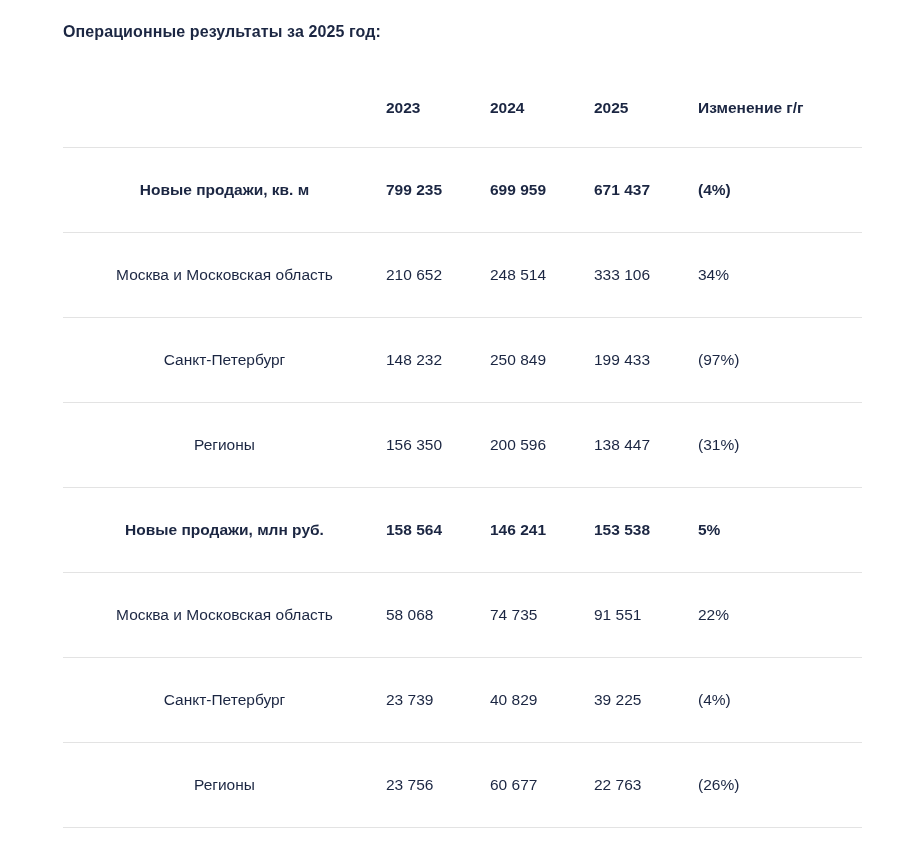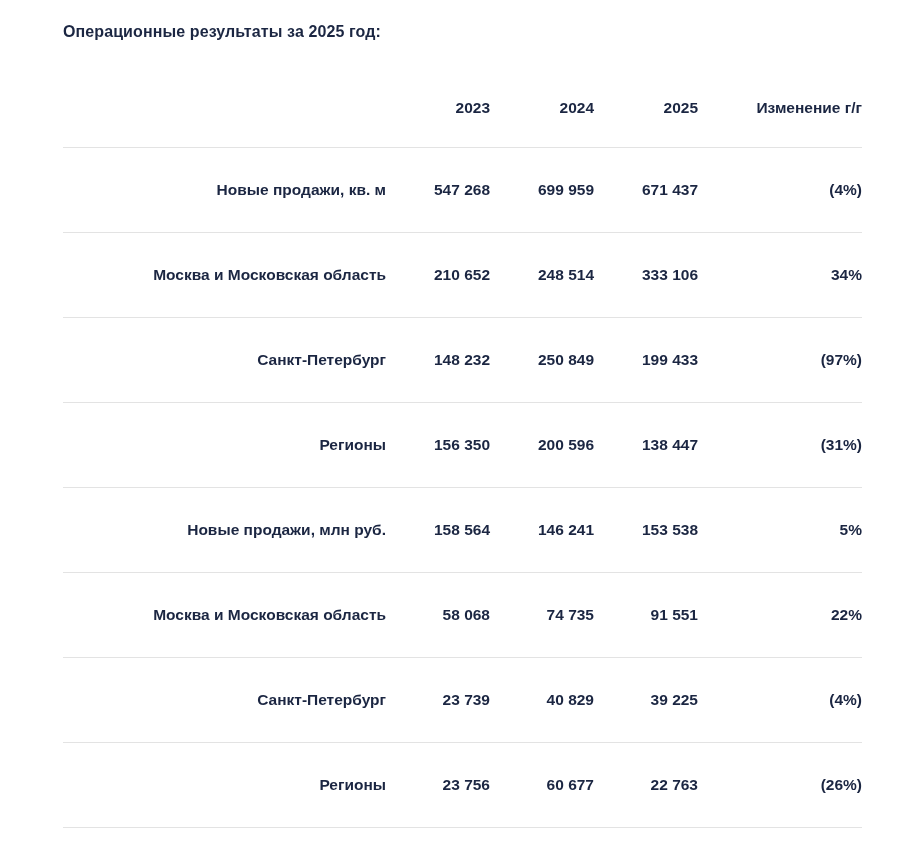--- a/index.html
+++ b/index.html
@@ -29,53 +29,53 @@
   .table {
     width: 100%;
   }
   .row {
     display: grid;
     grid-template-columns: 1fr 104px 104px 104px 164px;
     align-items: center;
     height: 85px;
     border-bottom: 1px solid var(--divider-color);
     font-size: 15.5px;
-    font-weight: 700;
+    font-weight: 400;
   }
   .row.bold {
     font-weight: 700;
   }
   .header-row {
     height: 107px;
     align-items: end;
     padding-bottom: 30px;
     font-weight: 600;
   }
   .cell { white-space: nowrap; }
-  .label-cell { text-align: right; }
-  .num-cell { text-align: right; }
+  .label-cell { text-align: center; }
+  .num-cell { }
 </style>
 </head>
 <body>
 
 <div class="page">
   <h1 class="title">Операционные результаты за 2025 год:</h1>
 
   <div class="table">
     <div class="row header-row">
       <div class="cell label-cell"></div>
       <div class="cell num-cell">2023</div>
       <div class="cell num-cell">2024</div>
       <div class="cell num-cell">2025</div>
       <div class="cell num-cell">Изменение г/г</div>
     </div>
     <div>
   <div class="row bold">
     <div class="cell label-cell">Новые продажи, кв. м</div>
-    <div class="cell num-cell">547 268</div>
+    <div class="cell num-cell">799 235</div>
     <div class="cell num-cell">699 959</div>
     <div class="cell num-cell">671 437</div>
     <div class="cell num-cell">(4%)</div>
   </div>
 
   <div class="row">
     <div class="cell label-cell">Москва и Московская область</div>
     <div class="cell num-cell">210 652</div>
     <div class="cell num-cell">248 514</div>
     <div class="cell num-cell">333 106</div>

